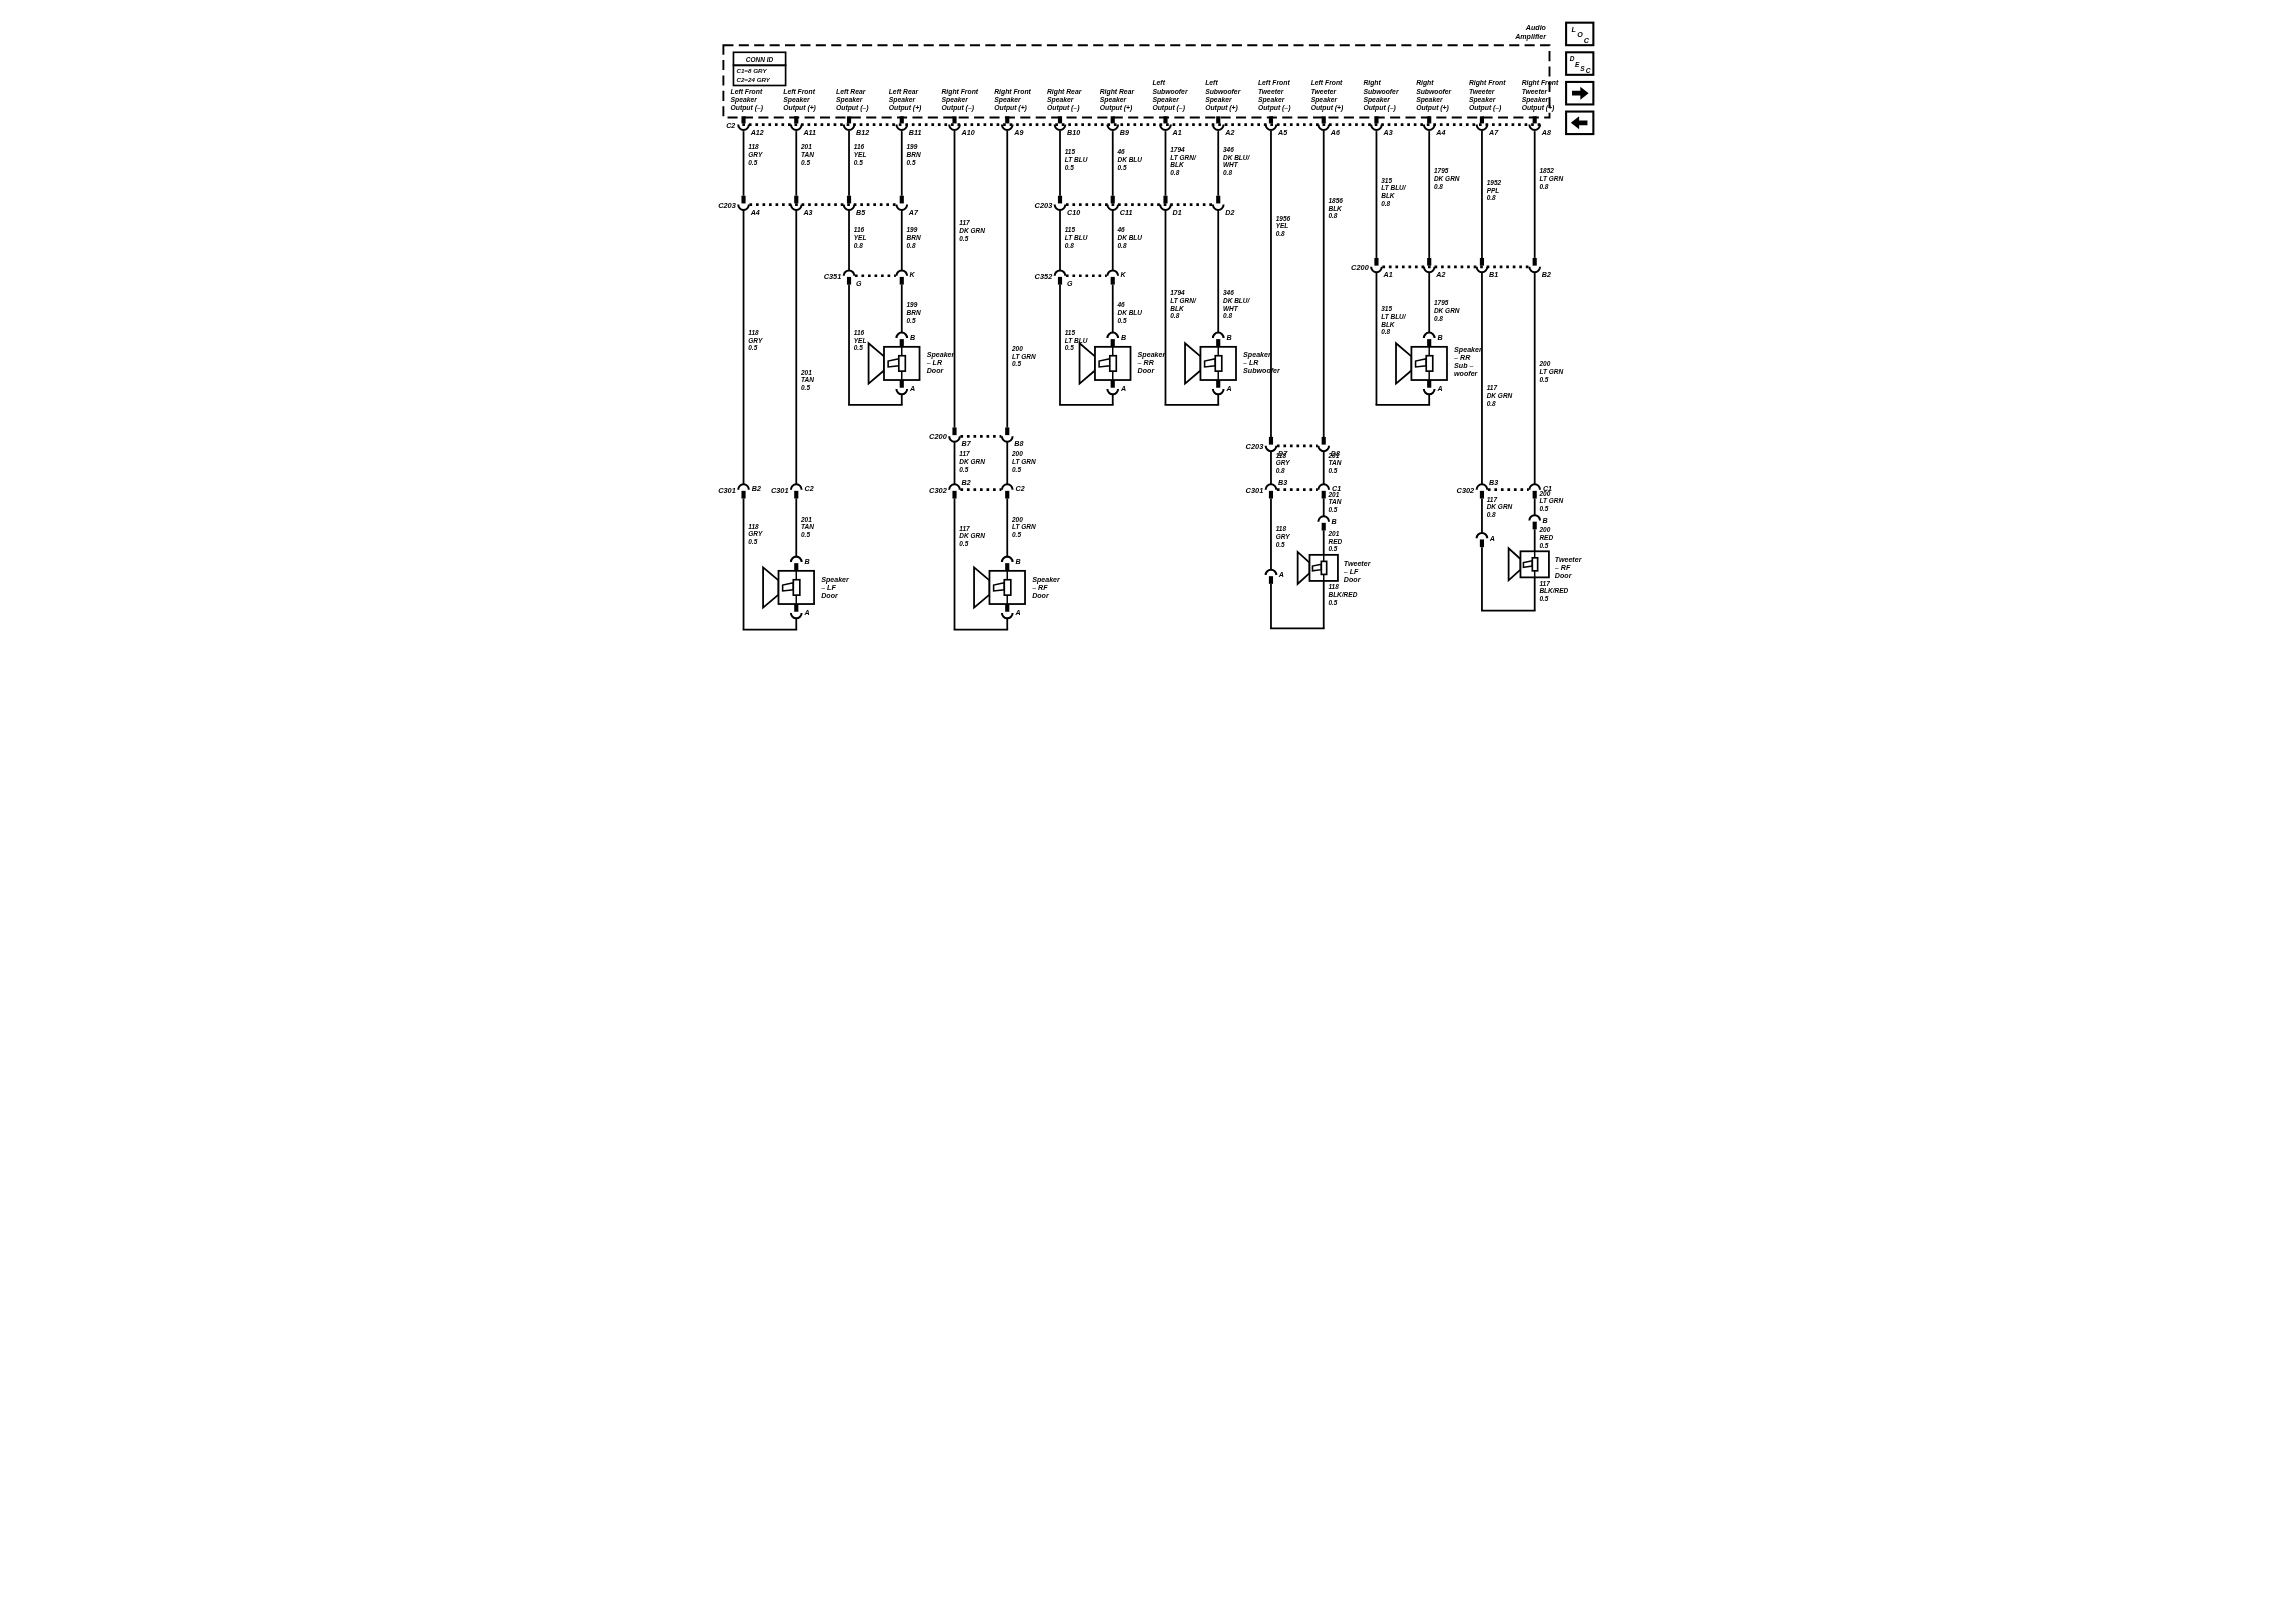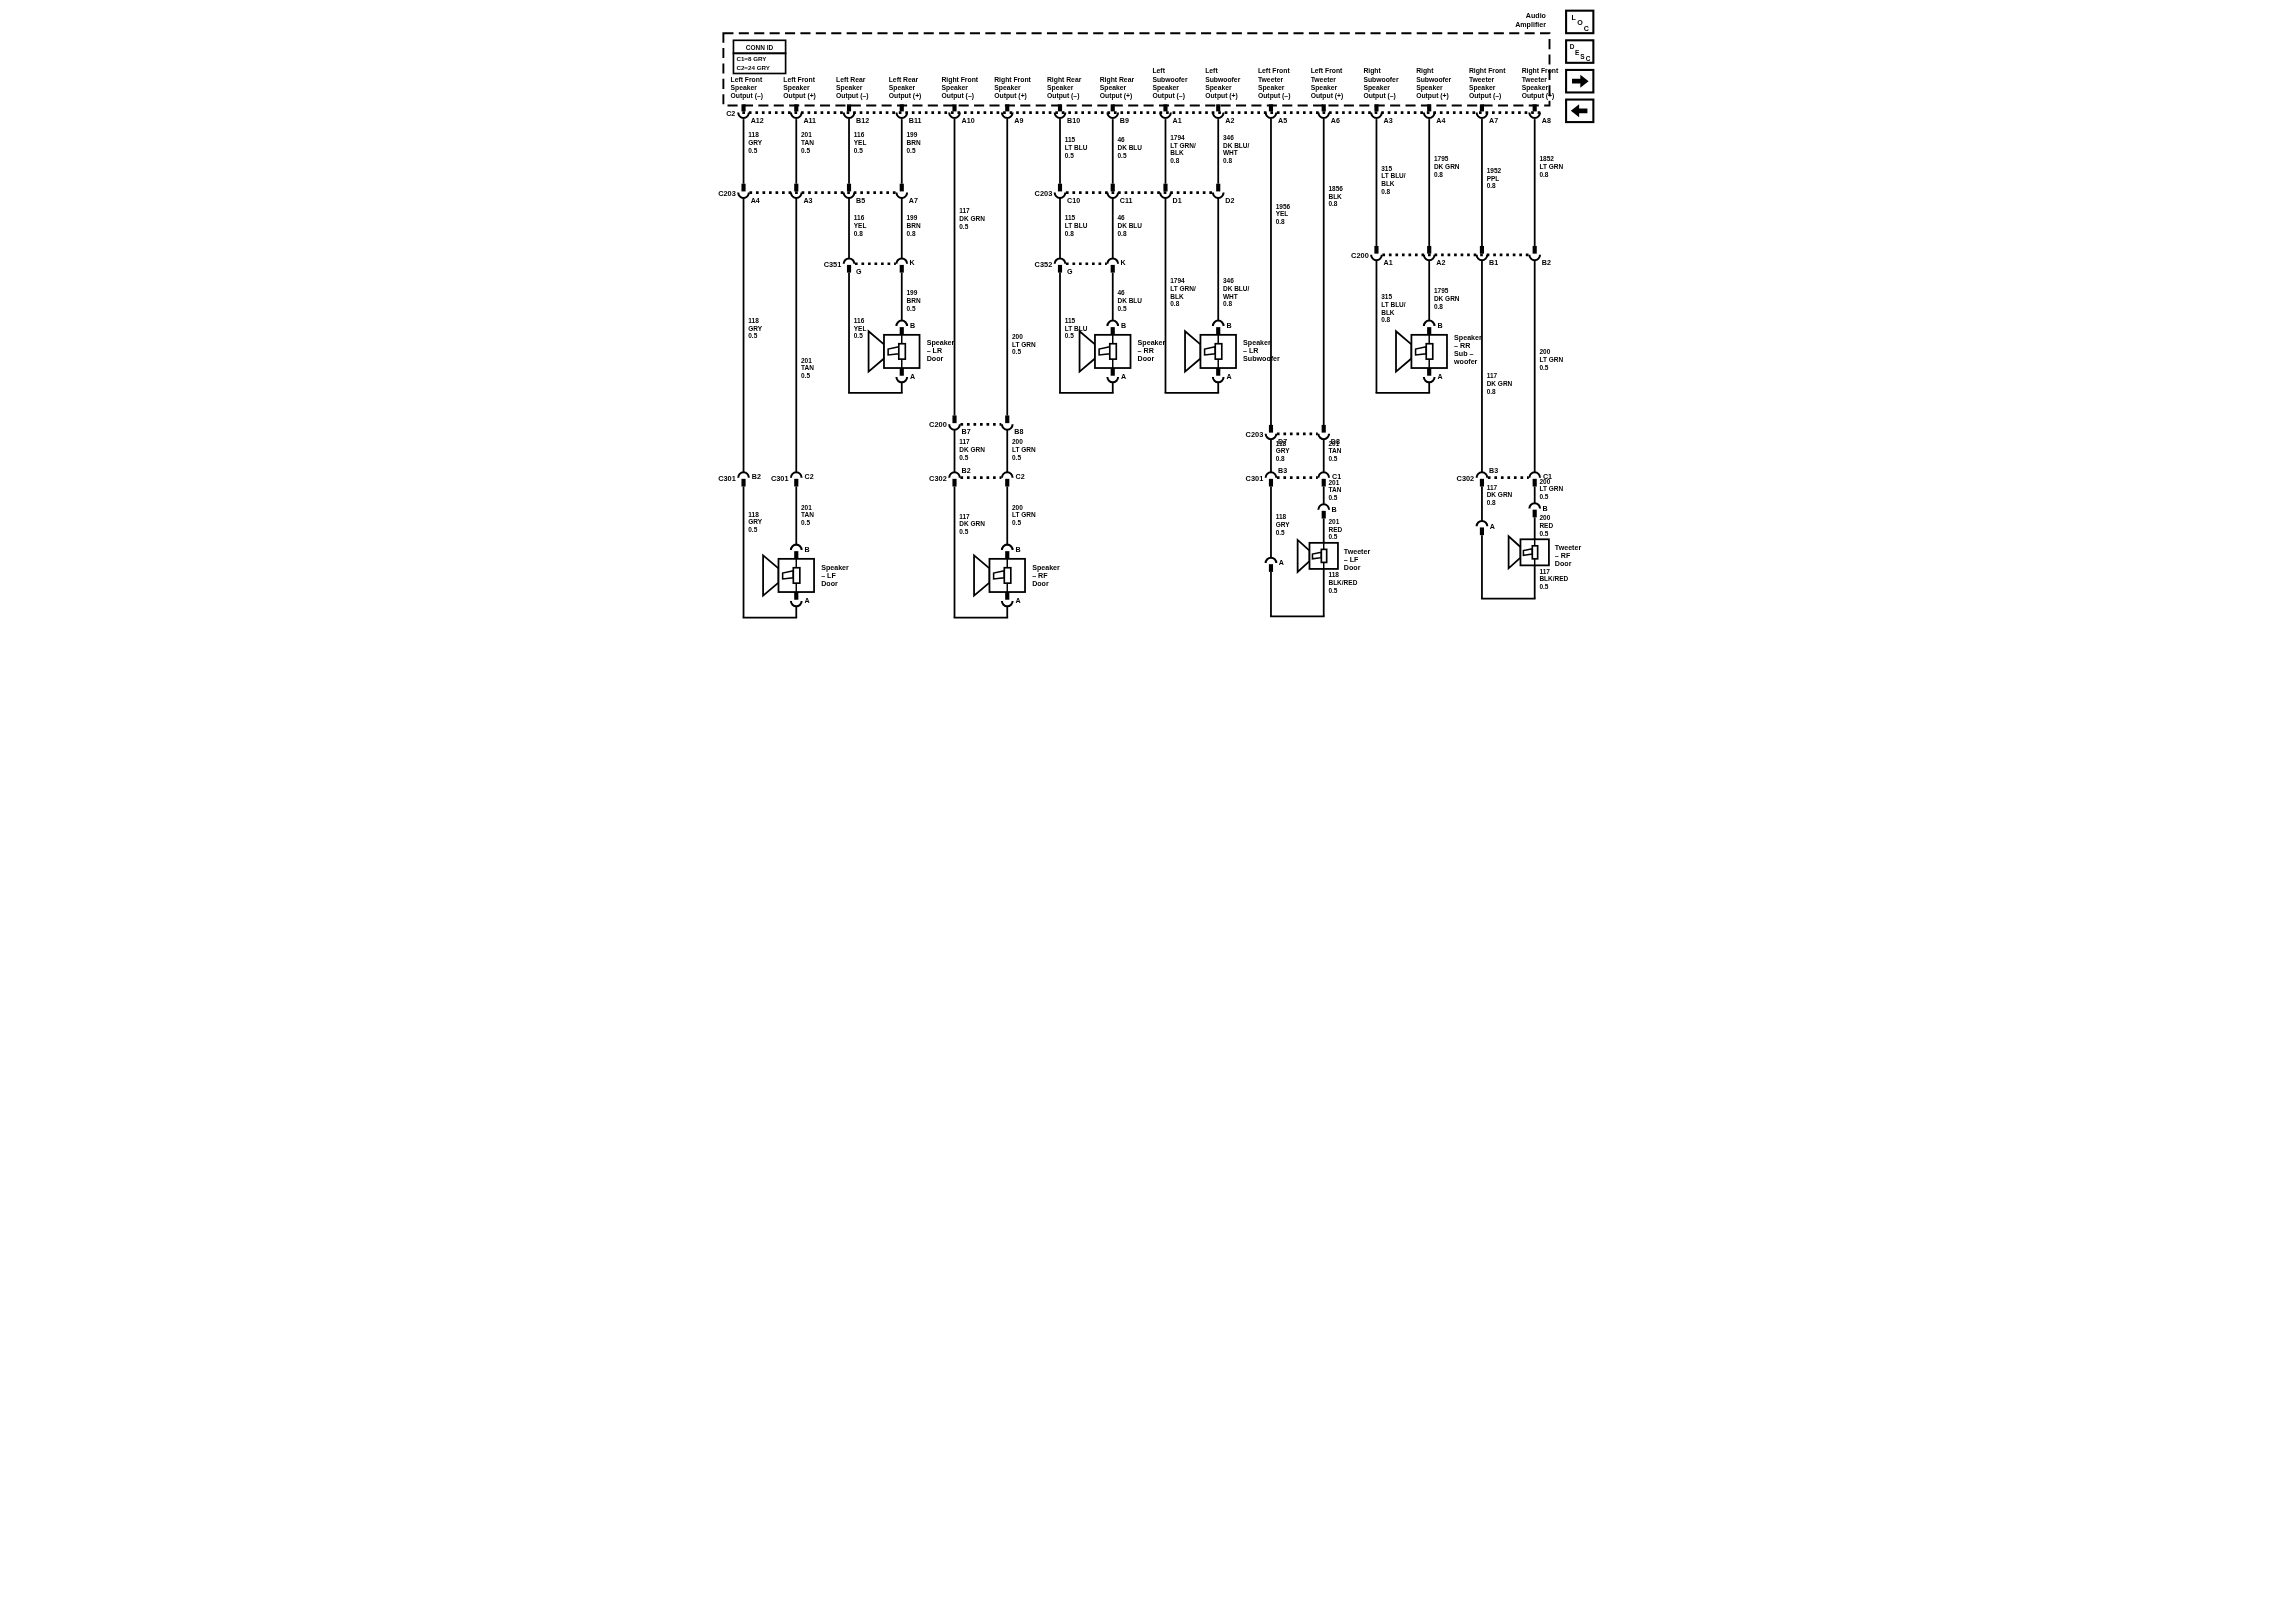--- a/index.html
+++ b/index.html
@@ -1,16 +1,16 @@
 <!DOCTYPE html>
 <html style="font-size:9.5px"><head>
 <meta charset="utf-8">
 <style>
   html,body{margin:0;padding:0;background:#ffffff;}
-  #diagram-root{width:100%;max-width:918px;margin:0 auto;}
+  #diagram-root{width:100%;max-width:918px;margin:12px auto;font-style:italic;}
   svg{display:block;width:100%;height:auto;background:#fff;}
   text{font-family:"Liberation Sans","DejaVu Sans",sans-serif;font-weight:bold;fill:#000;}
   .btn{cursor:pointer;}
 </style>
 </head>
 <body>
 
 <div id="diagram-root">
     <svg viewBox="0 0 1549 1087">
       <rect x="58" y="56" width="1394" height="122" fill="none" stroke="#000" stroke-width="3.2" stroke-dasharray="17 9"></rect>

